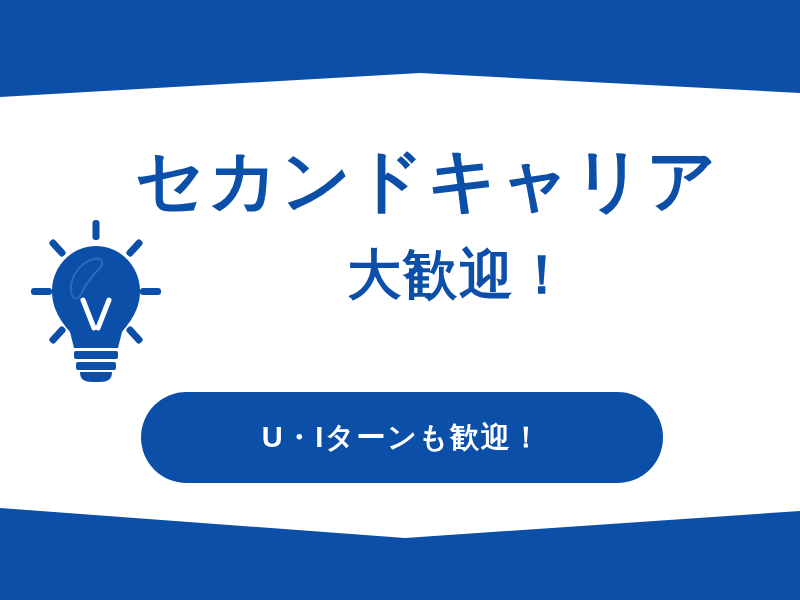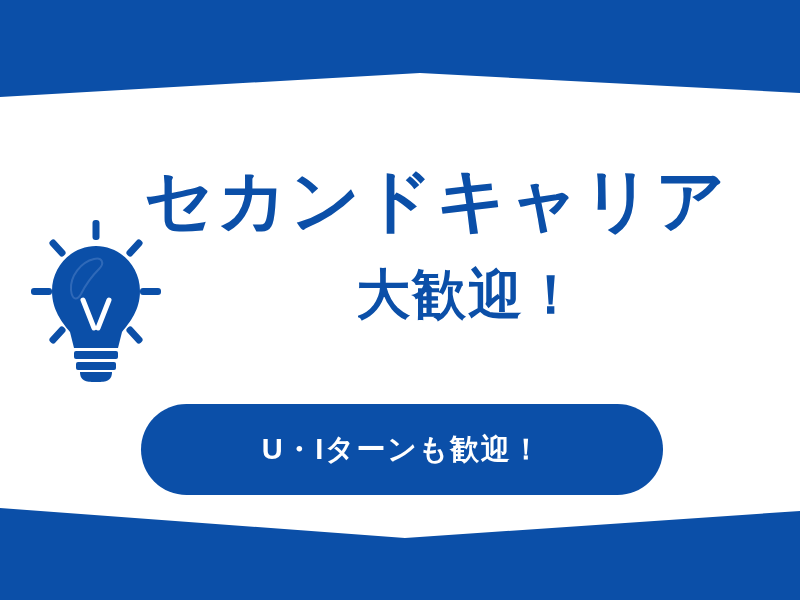--- a/index.html
+++ b/index.html
@@ -43,25 +43,24 @@
   }
   .bulb svg {
     display: block;
     width: 140px;
     height: 170px;
   }
 
   
   .headline {
     position: absolute;
-    left: 136px;
+    left: 127px;
     top: 142px;
     width: 660px;
     text-align: center;
-    margin-top: 20px;
   }
   .headline-line {
     color: #0b4fa8;
     font-weight: 700;
     line-height: 1.12;
     white-space: nowrap;
     letter-spacing: 0.035em;
   }
   .headline-line.line-1 {
     font-size: 69px;
@@ -72,21 +71,21 @@
     font-size: 54px;
     text-align: center;
     margin-top: 26px;
     padding-left: 4px;
   }
 
   
   .cta-button {
     position: absolute;
     left: 141px;
-    top: 404px;
+    top: 392px;
     width: 522px;
     height: 91px;
     background: #0b4fa8;
     border: none;
     border-radius: 46px;
     display: flex;
     align-items: center;
     justify-content: center;
     cursor: pointer;
     padding: 0;

